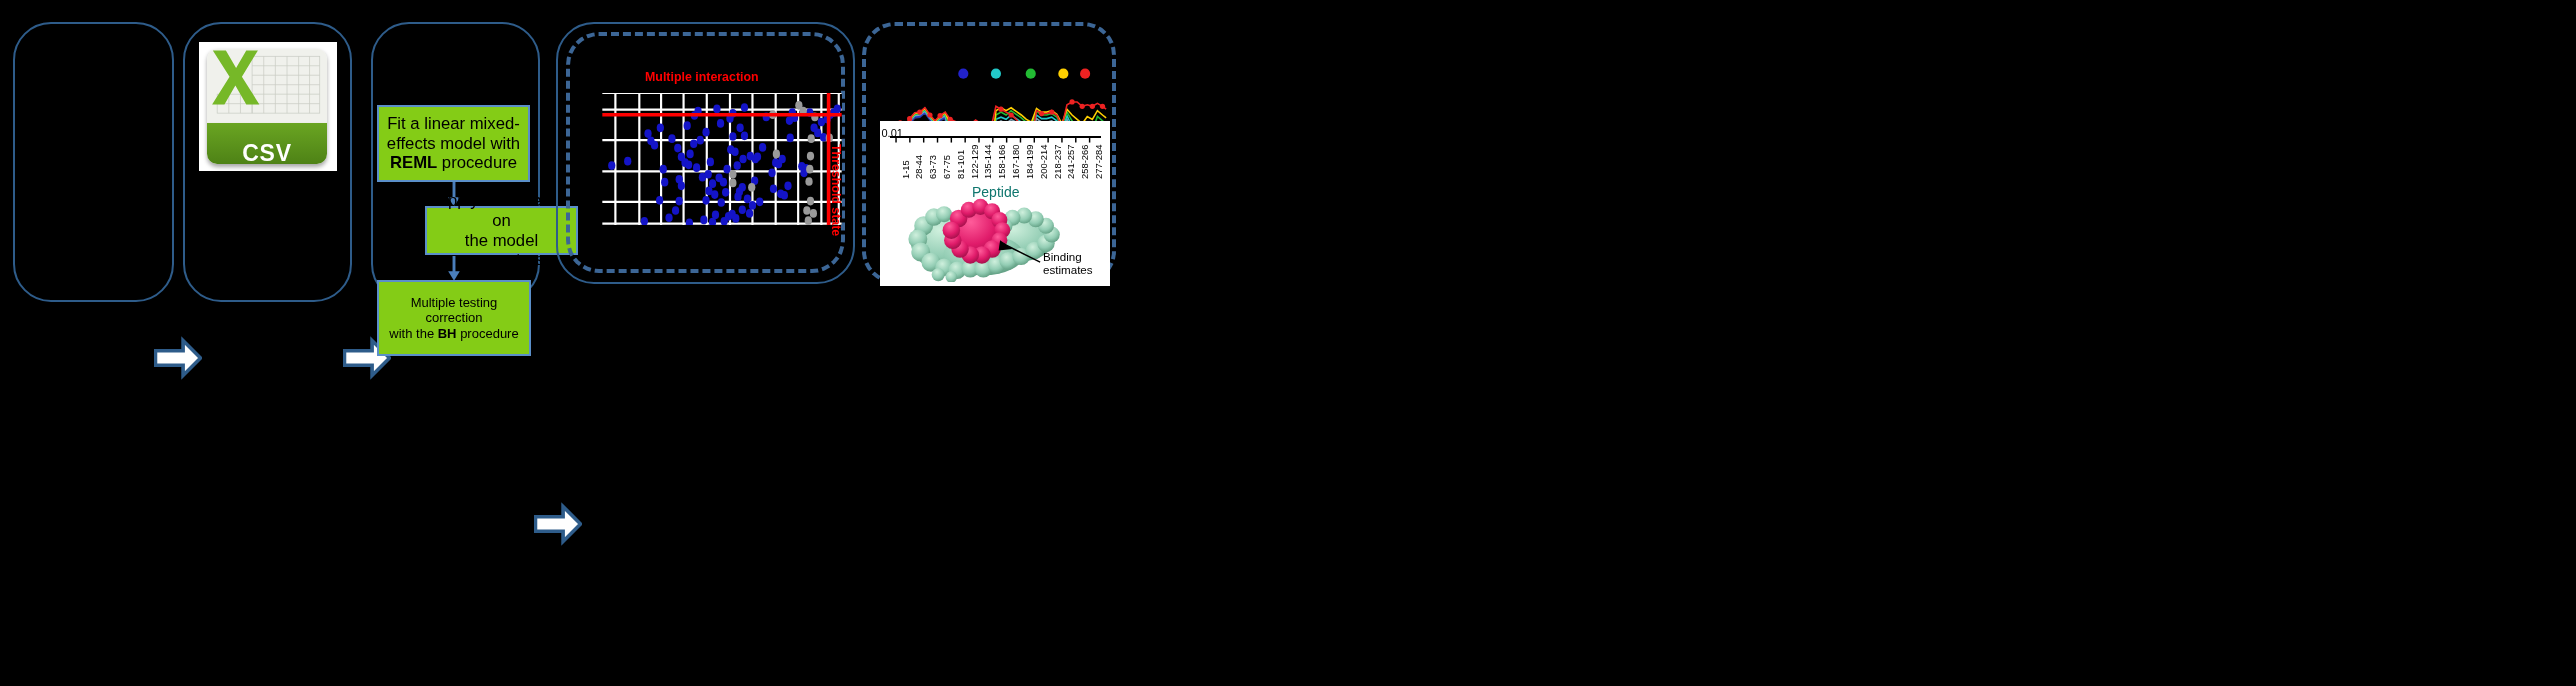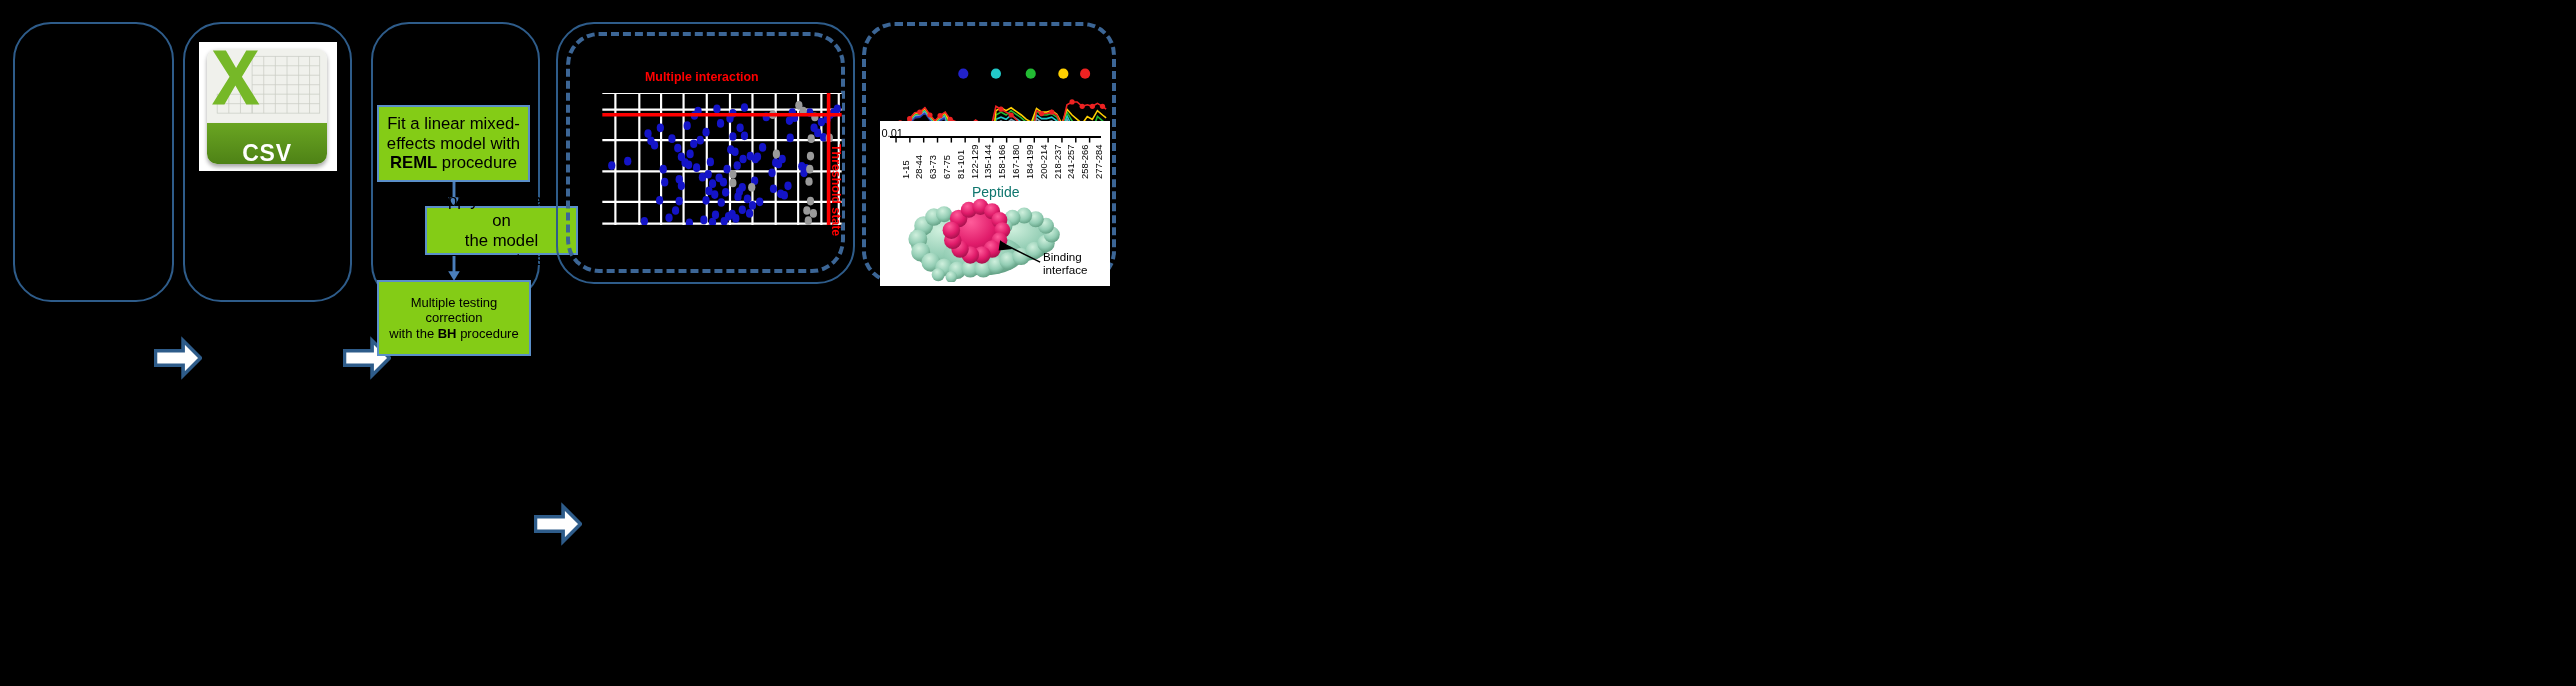--- a/index.html
+++ b/index.html
@@ -445,16 +445,16 @@
       <circle cx="76" cy="44" r="12"></circle>
     </g>
     <g stroke="#000" stroke-width="2" fill="none">
       <line x1="146" y1="62" x2="198" y2="88"></line>
     </g>
     <path d="M143,58 L160,70 L141,72 Z" fill="#000"></path>
   </svg>
 
   <div id="binding-label" style="left:163px;top:129px;font-size:11.6px;">
     <div>Binding</div>
-    <div>interface</div>
+    <div>estimates</div>
   </div>
 </div>
 
 
 </body></html>

